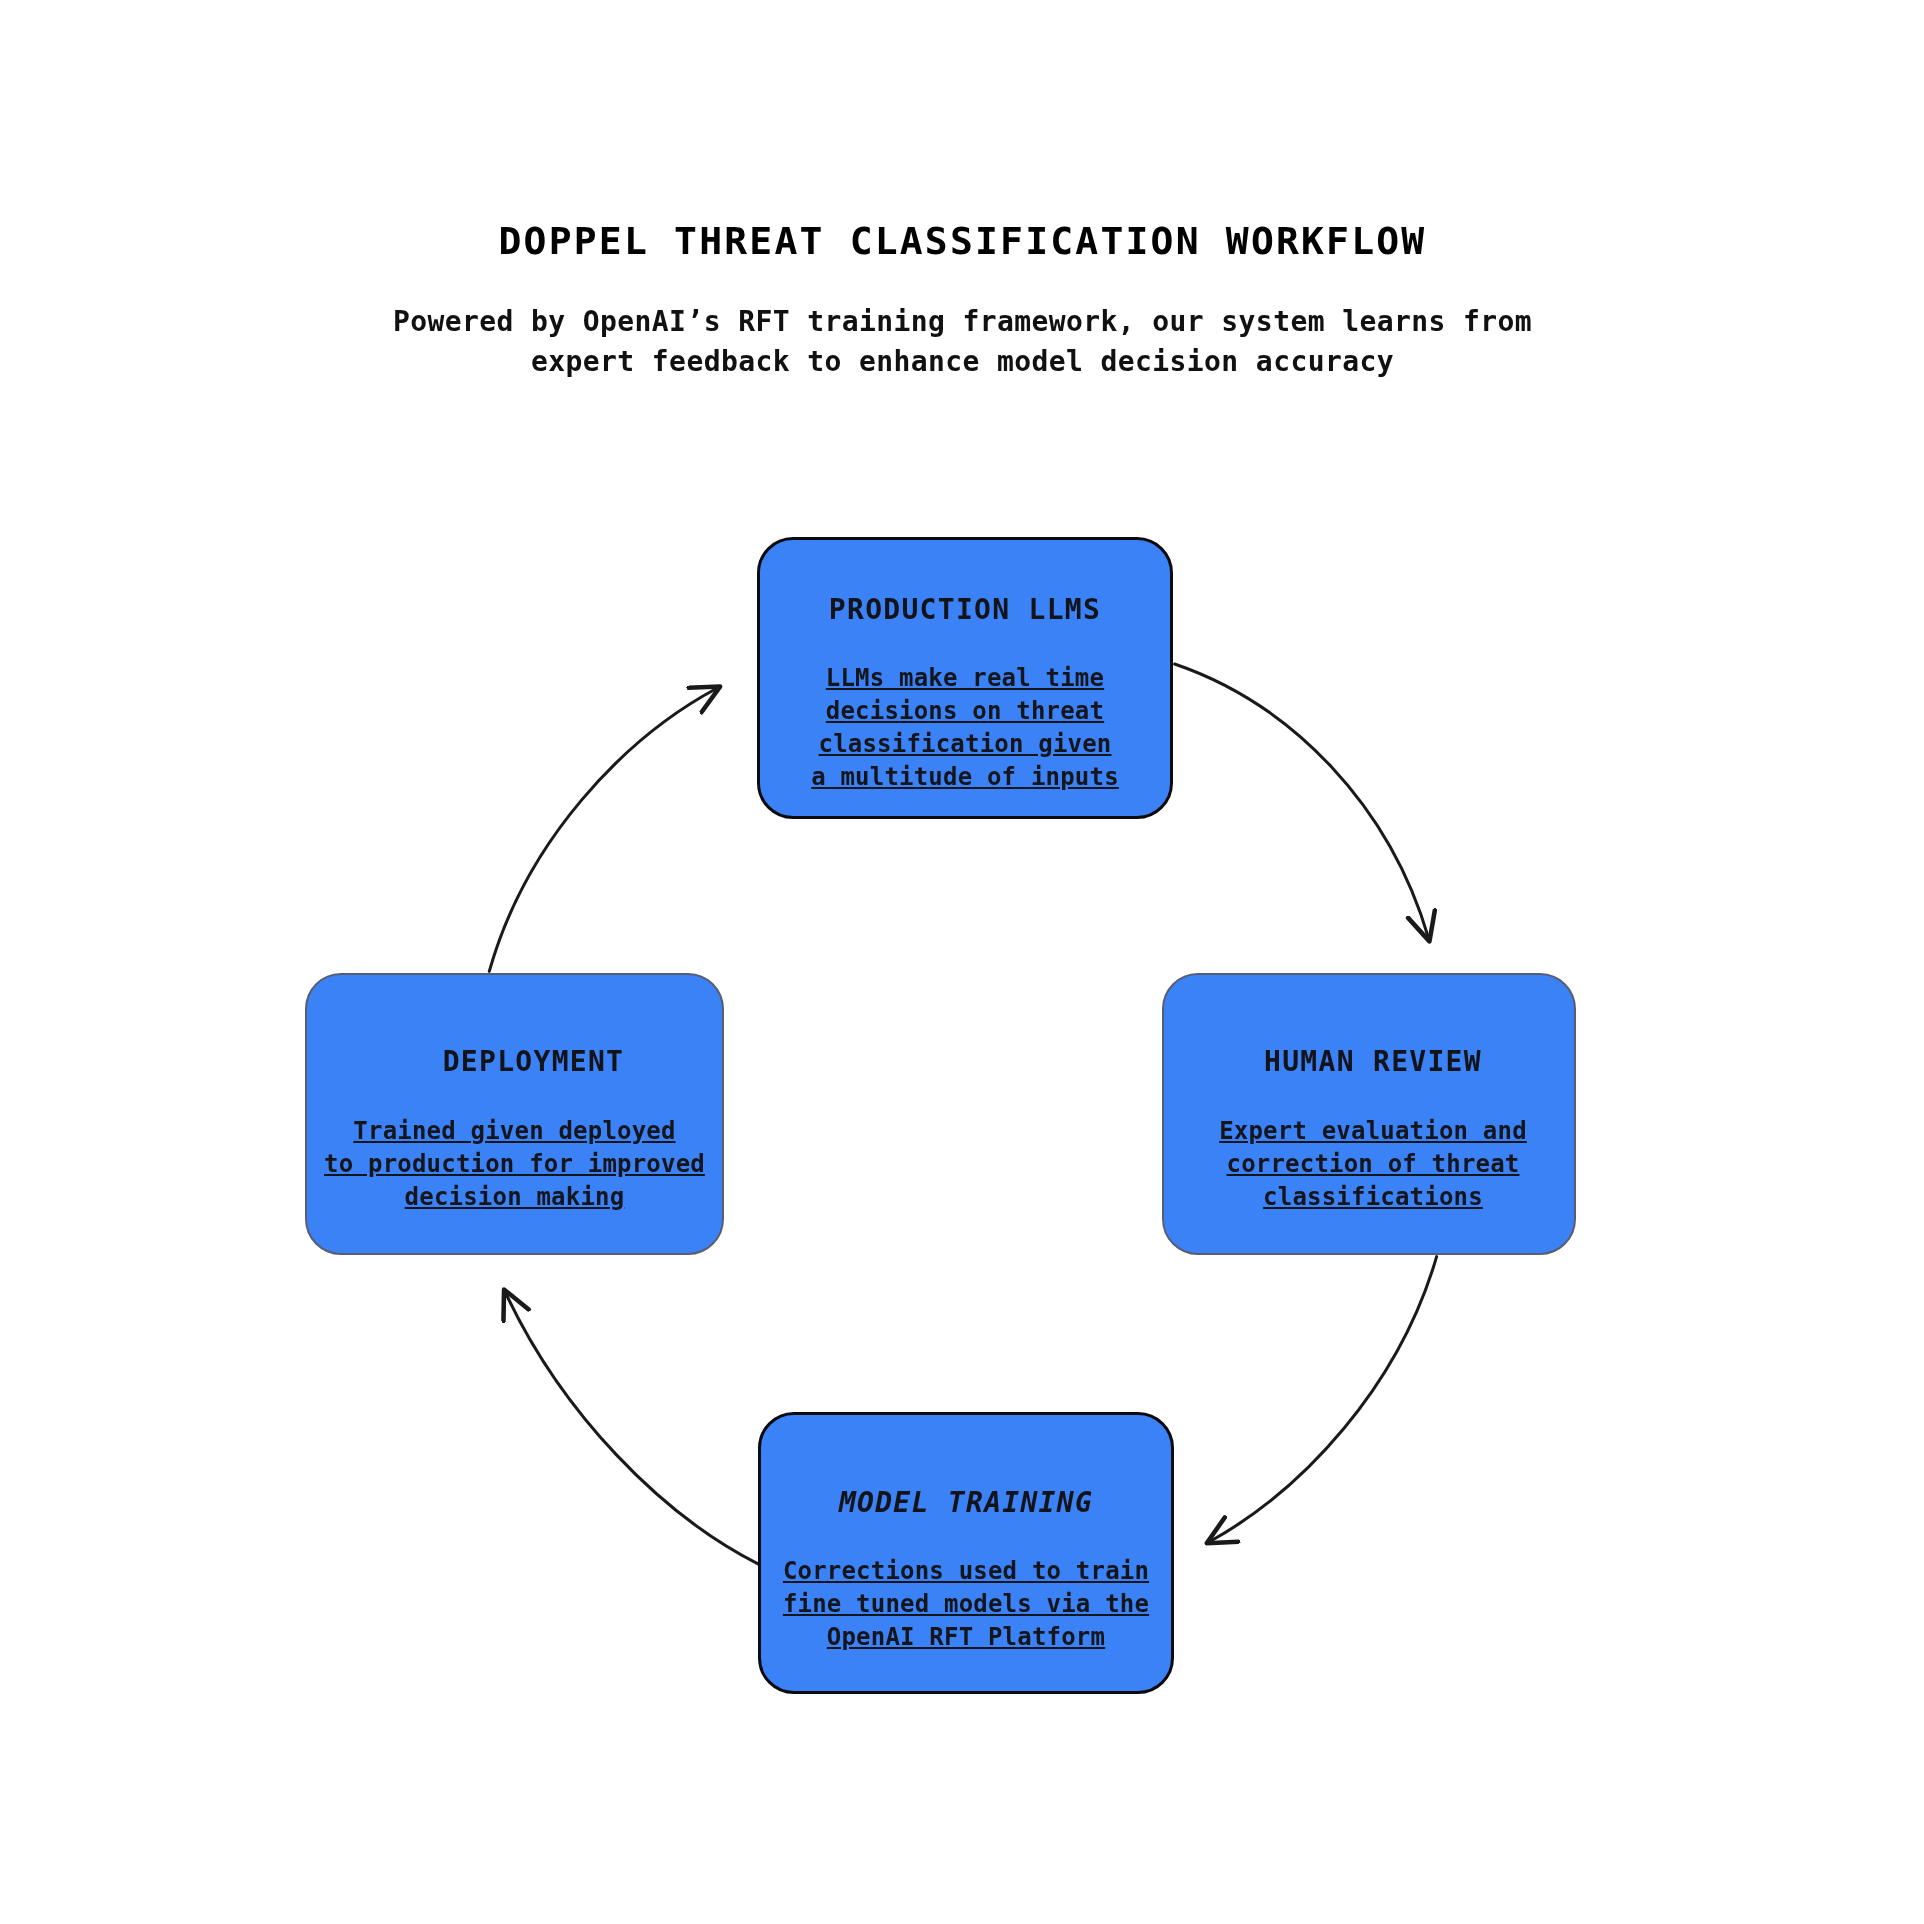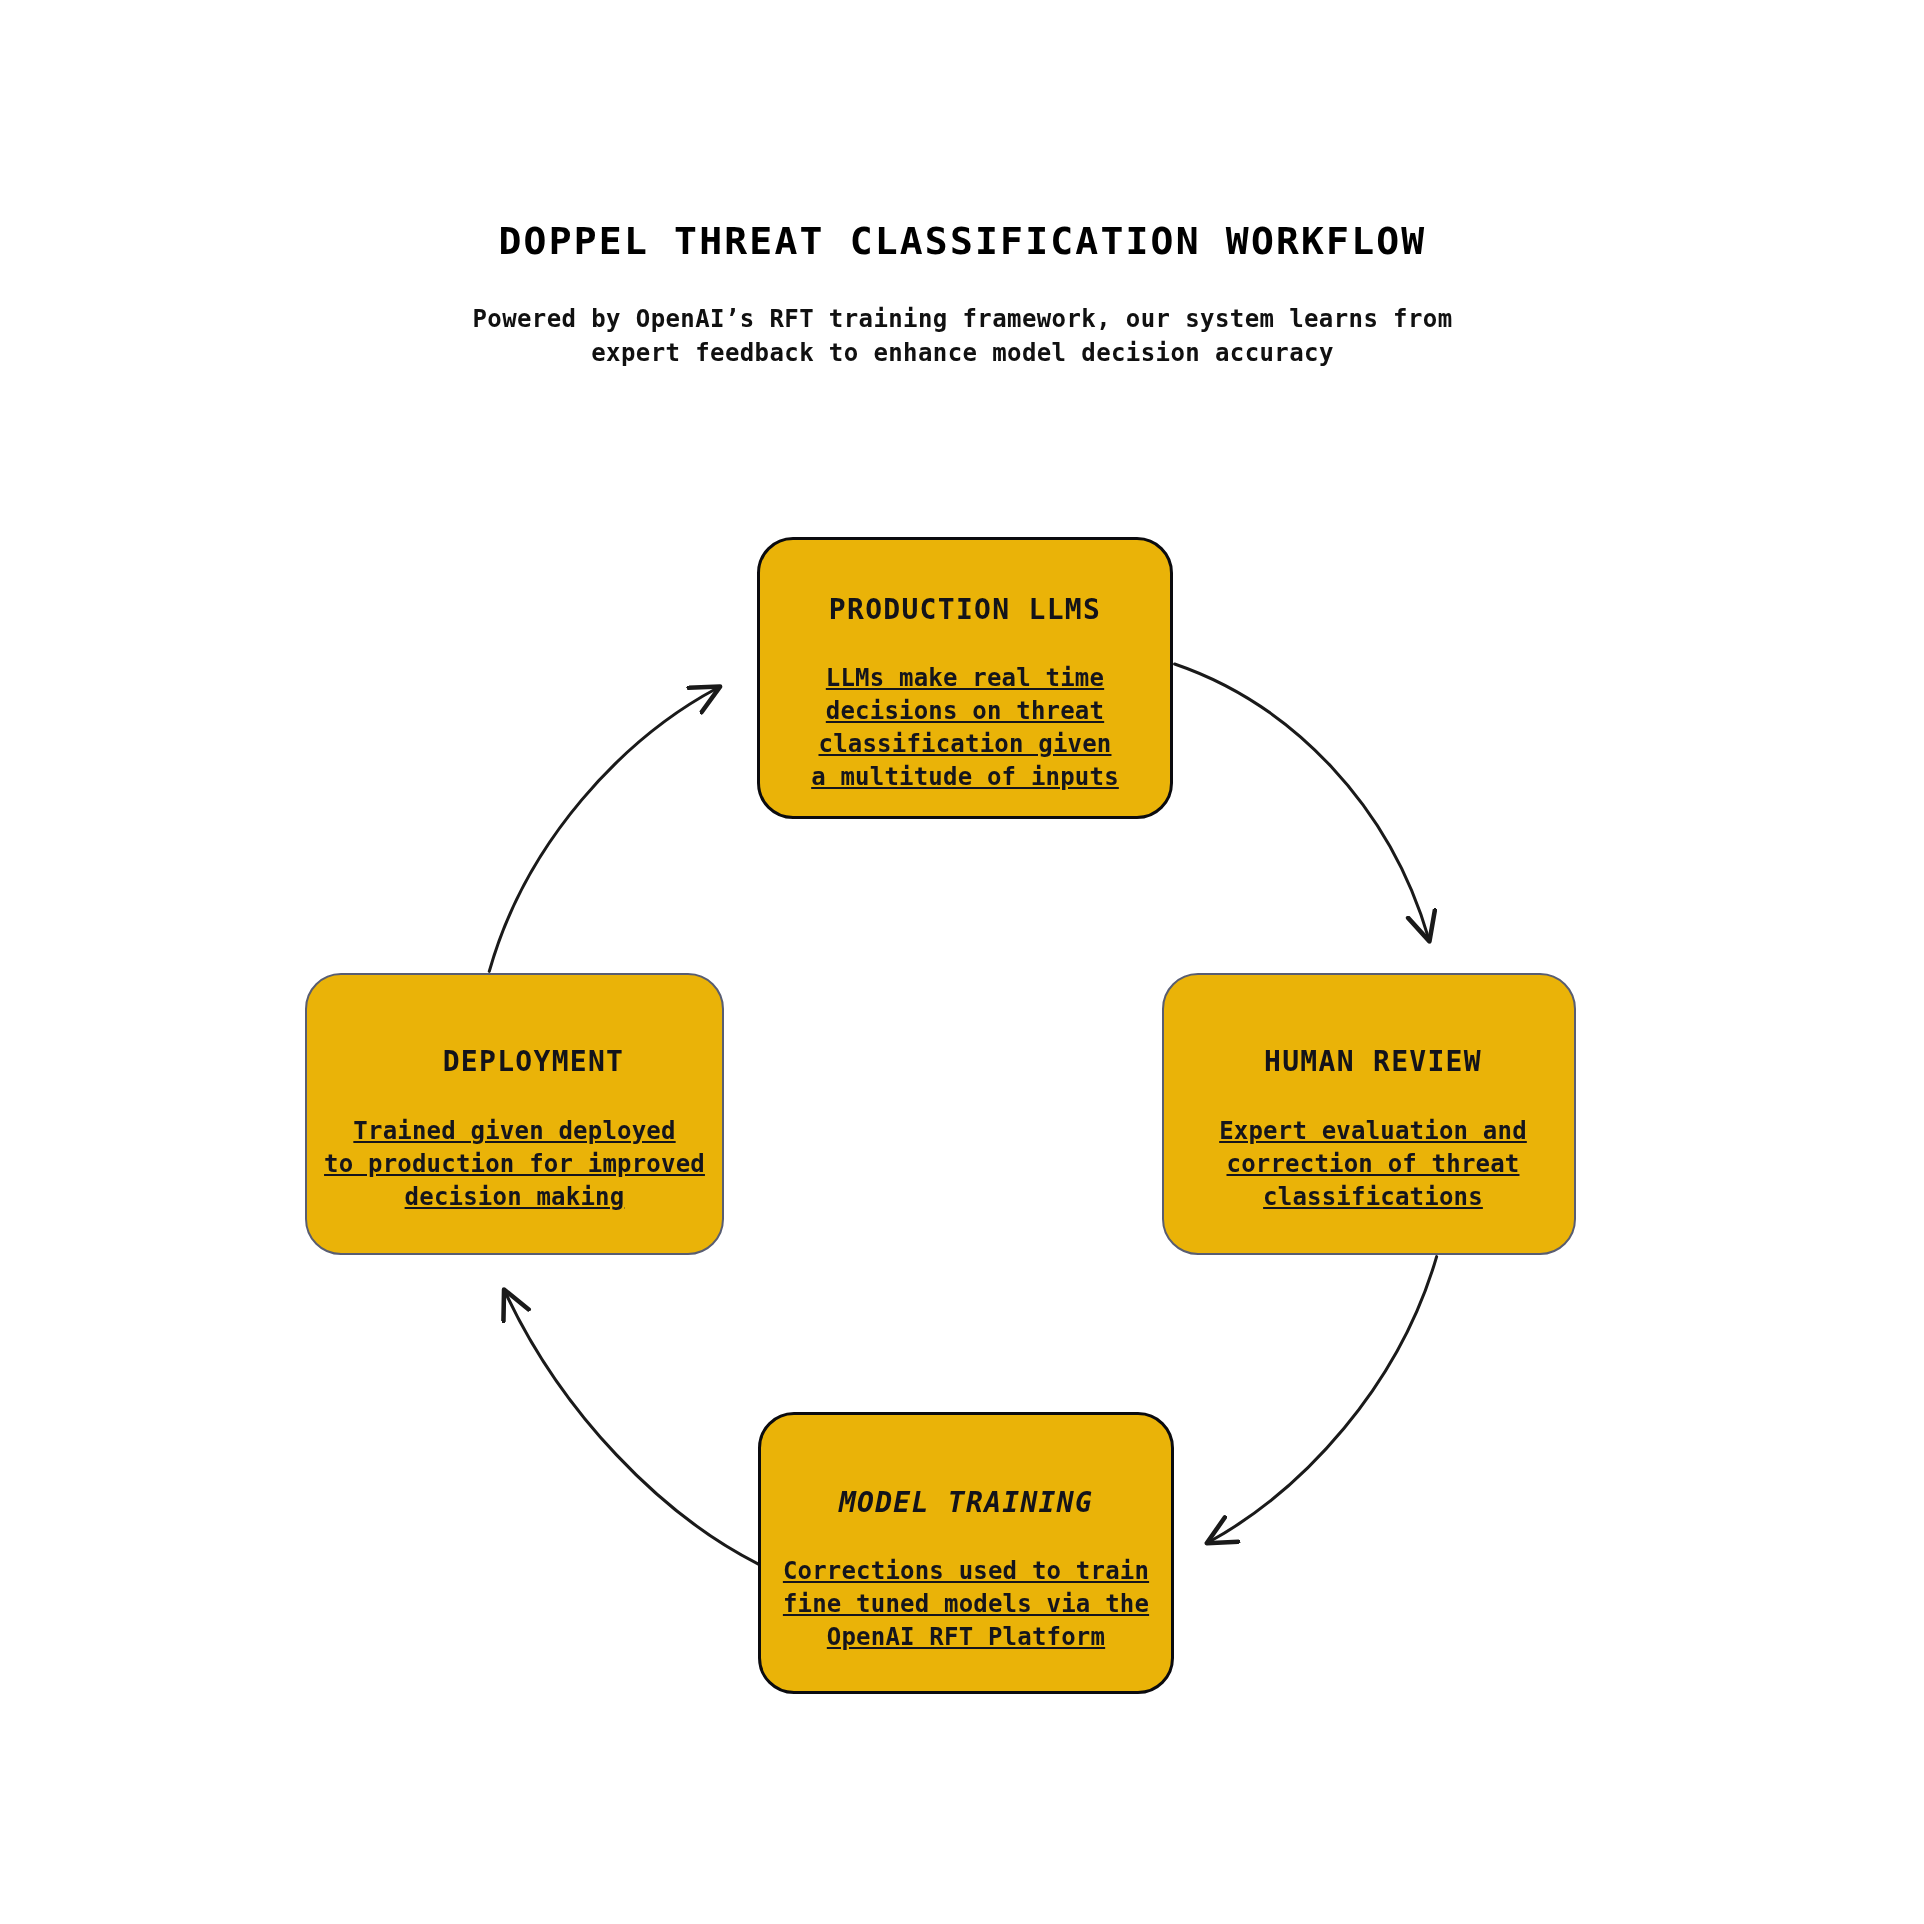--- a/index.html
+++ b/index.html
@@ -34,21 +34,21 @@
     font-size: 38px;
     font-weight: 700;
     letter-spacing: 2.2px;
     color: #000000;
     line-height: 1.1;
     white-space: pre;
   }
   #subtitle {
     margin-top: 39px;
     font-family: "DejaVu Sans Mono", "Liberation Mono", monospace;
-    font-size: 24px;
+    font-size: 28px;
     font-weight: 700;
     letter-spacing: 0.4px;
     color: #111111;
     line-height: 1.42;
   }
   #subtitle .sub-line { display: block; }
 
   
   #diagram {
     position: absolute;
@@ -62,21 +62,21 @@
     left: 0;
     top: 0;
     width: 1925px;
     height: 1925px;
   }
 
   
   .node {
     position: absolute;
     box-sizing: border-box;
-    background: #eab308;
+    background: #3b82f6;
     border-radius: 36px;
     display: flex;
     flex-direction: column;
     align-items: center;
     justify-content: flex-start;
     text-align: center;
     overflow: hidden;
   }
   .node.dark-border { border: 3.6px solid #0b0b0f; }
   .node.gray-border { border: 2.7px solid #585d72; }

